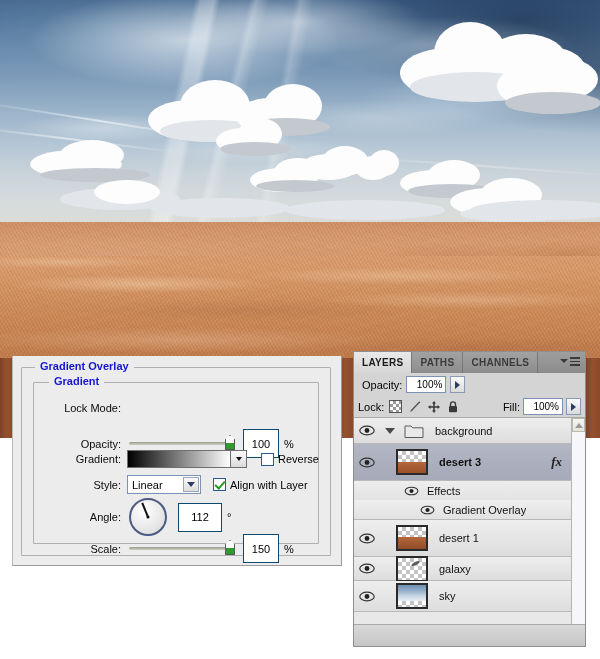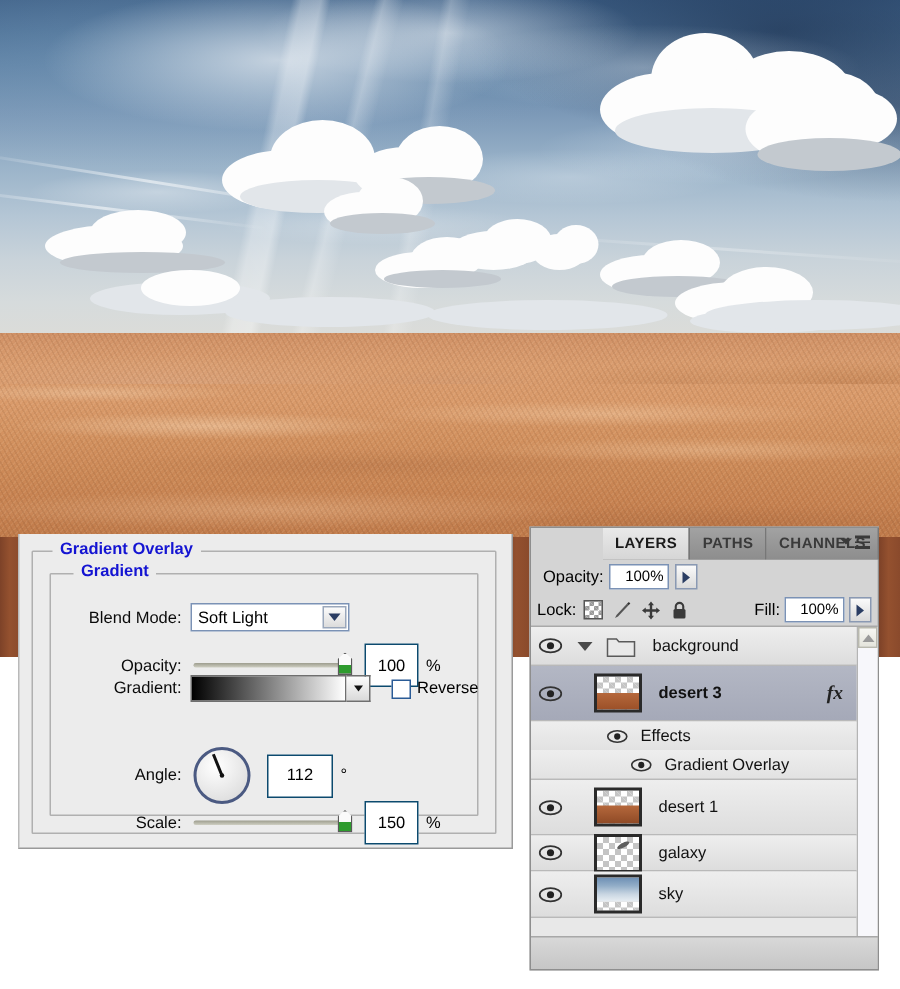--- a/index.html
+++ b/index.html
@@ -219,21 +219,20 @@
     width: 233px; height: 296px;
     background: #d4d4d4;
     border: 1px solid #8e8e8e;
     font-size: 11px;
   }
   .tabstrip {
     height: 21px;
     background: linear-gradient(to bottom,#9e9e9e,#8b8b8b);
     display: flex; align-items: stretch;
     position: relative;
-    margin-left: 48px;
   }
   .tab {
     padding: 0 8px; display: flex; align-items: center;
     font-size: 10px; font-weight: bold; letter-spacing: .3px;
     color: #3a3a3a;
     background: linear-gradient(to bottom,#a2a2a2,#8d8d8d);
     border-right: 1px solid #777;
   }
   .tab.active {
     background: linear-gradient(to bottom,#e9e9e9,#d6d6d6);
@@ -455,27 +454,21 @@
 
 <div id="gradient-dialog">
 
   <div class="group-box" id="gbox-outer"></div>
   <div class="group-title" id="gtitle-outer">Gradient Overlay</div>
 
   <div class="group-box" id="gbox-inner"></div>
   <div class="group-title" id="gtitle-inner">Gradient</div>
 
   <div class="row" style="left:30px;top:46px;width:290px;">
-    <div class="lbl" style="width:78px;">Blend Mode:</div>
-    <div class="ps-select" style="width:106px;margin-left:6px;">
-      <span>Soft Light</span>
-      <span class="arrowbtn">
-          <i class="chev"></i>
-        </span>
-    </div>
+    <div class="lbl" style="width:78px;">Lock Mode:</div>
   </div>
 
   <div class="row" style="left:30px;top:73px;width:300px;">
     <div class="lbl" style="width:78px;">Opacity:</div>
     <div class="slider-track" style="width:105px;margin-left:8px;">
       <div class="slider-thumb" style="left:96px;"></div>
     </div>
     <div class="num-field" style="width:36px;margin-left:9px;">100</div>
     <div style="margin-left:5px;font-size:11px;">%</div>
   </div>
@@ -485,20 +478,31 @@
     <div style="display:flex;margin-left:6px;">
       <div class="gradient-bar" style="width:104px;"></div>
       <div class="gradbar-arrow">
           <i class="chev-sm"></i>
         </div>
     </div>
     <div class="ps-check" style="margin-left:14px;"></div>
     <div style="margin-left:4px;font-size:11px;">Reverse</div>
   </div>
 
+  <div class="row" style="left:30px;top:119px;width:300px;">
+    <div class="lbl" style="width:78px;">Style:</div>
+    <div class="ps-select" style="width:74px;margin-left:6px;">
+      <span>Linear</span>
+      <span class="arrowbtn">
+          <i class="chev"></i>
+        </span>
+    </div>
+    <div class="ps-check checked" style="margin-left:12px;"></div>
+    <div style="margin-left:4px;font-size:11px;">Align with Layer</div>
+  </div>
 
   <div class="row" style="left:30px;top:142px;width:300px;">
     <div class="lbl" style="width:78px;">Angle:</div>
     <div class="angle-dial" style="margin-left:8px;">
       <div class="angle-hand" style="transform:rotate(-112deg);"></div>
       <div class="angle-dot"></div>
     </div>
     <div class="num-field" style="width:44px;margin-left:11px;">112</div>
     <div style="margin-left:5px;font-size:11px;">°</div>
   </div>

